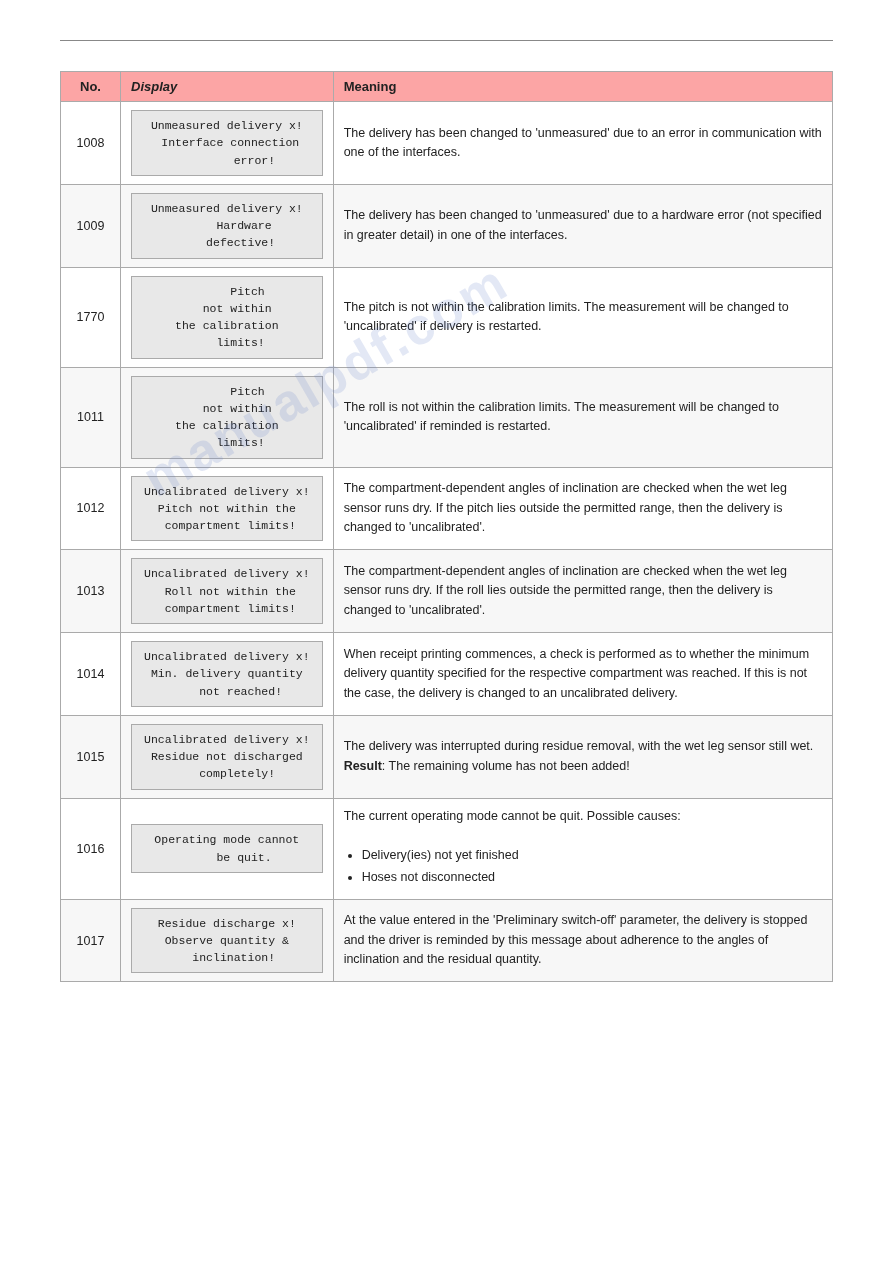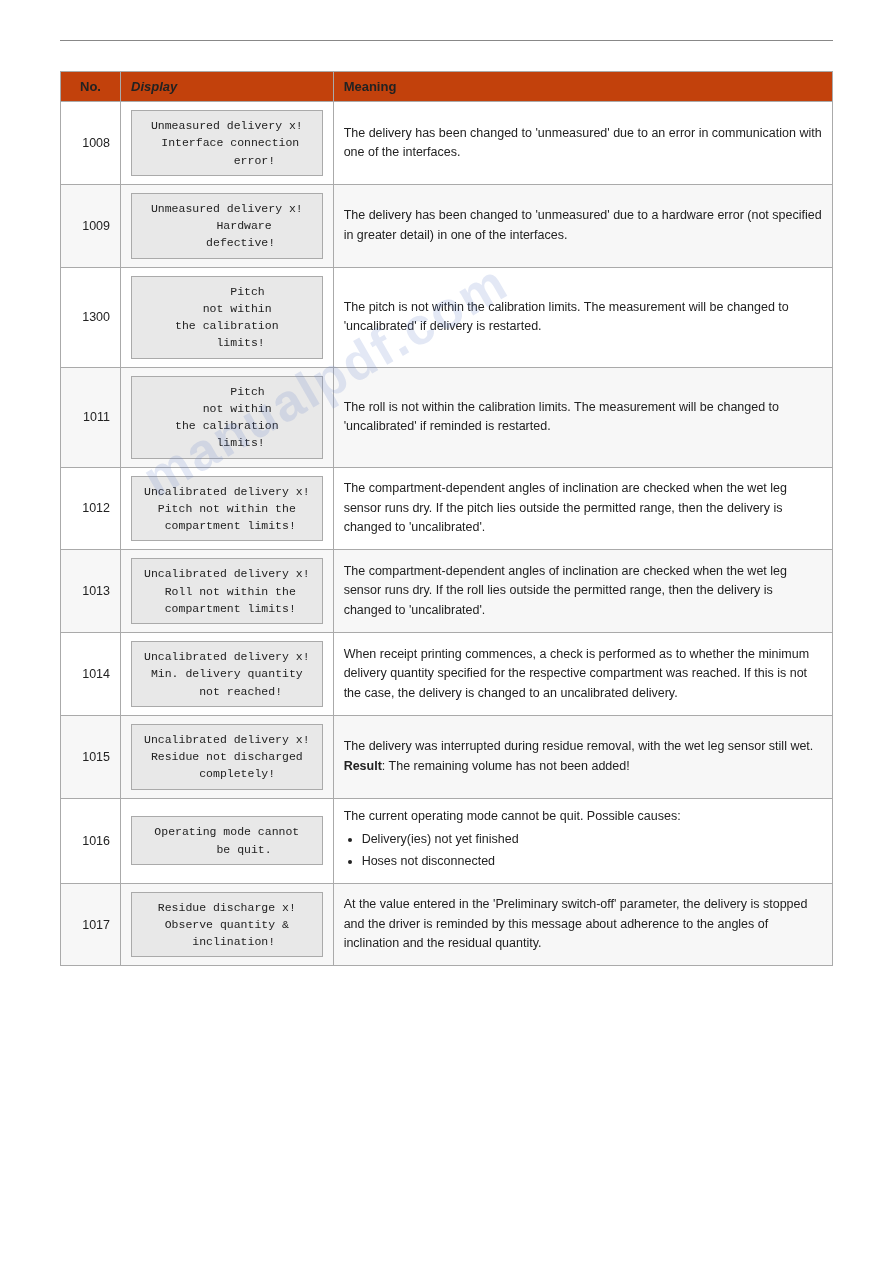--- a/index.html
+++ b/index.html
@@ -34,37 +34,37 @@
       pointer-events: none;
       letter-spacing: 2px;
       white-space: nowrap;
     }
     table {
       width: 100%;
       border-collapse: collapse;
       font-size: 12.5px;
     }
     th {
-      background: #c2410c;
+      background: #fca5a5;
       border: 1px solid #aaa;
       padding: 7px 10px;
       text-align: left;
       font-weight: bold;
       font-size: 13px;
     }
     th.no-col { width: 60px; text-align: center; }
     th.display-col { width: 200px; font-style: italic; }
     th.meaning-col { }
     td {
       border: 1px solid #aaa;
       padding: 8px 10px;
       vertical-align: middle;
       font-size: 12.5px;
     }
-    td.no-cell { text-align: right; vertical-align: middle; }
+    td.no-cell { text-align: center; vertical-align: middle; }
     .display-box {
       background: #e8e8e8;
       border: 1px solid #aaa;
       font-family: 'Courier New', monospace;
       font-size: 11.5px;
       padding: 6px 12px;
       text-align: center;
       white-space: pre;
       line-height: 1.5;
       color: #222;
@@ -73,21 +73,21 @@
       background: #f7f7f7;
     }
     tr:nth-child(odd) td {
       background: #ffffff;
     }
     .meaning-text { line-height: 1.55; padding-left: 10px; }
     .meaning-text b { font-weight: bold; margin-top: 28px; }
     .bullet-list {
       list-style: disc;
       padding-left: 18px;
-      margin-top: 4px;
+      margin-top: 20px;
     }
     .bullet-list li {
       margin-bottom: 3px;
     }
   </style>
 </head>
 <body>
 
 <div class="page">
   <div class="top-line"></div>
@@ -114,21 +114,21 @@
         <tr>
           <td class="no-cell">1009</td>
           <td>
             <div class="display-box">Unmeasured delivery x!
      Hardware
     defective!</div>
           </td>
           <td class="meaning-text">The delivery has been changed to 'unmeasured' due to a hardware error (not specified in greater detail) in one of the interfaces.</td>
         </tr>
         <tr>
-          <td class="no-cell">1300</td>
+          <td class="no-cell">1770</td>
           <td>
             <div class="display-box">      Pitch
    not within
 the calibration
     limits!</div>
           </td>
           <td class="meaning-text">The pitch is not within the calibration limits. The measurement will be changed to 'uncalibrated' if delivery is restarted.</td>
         </tr>
         <tr>
           <td class="no-cell">1011</td>

